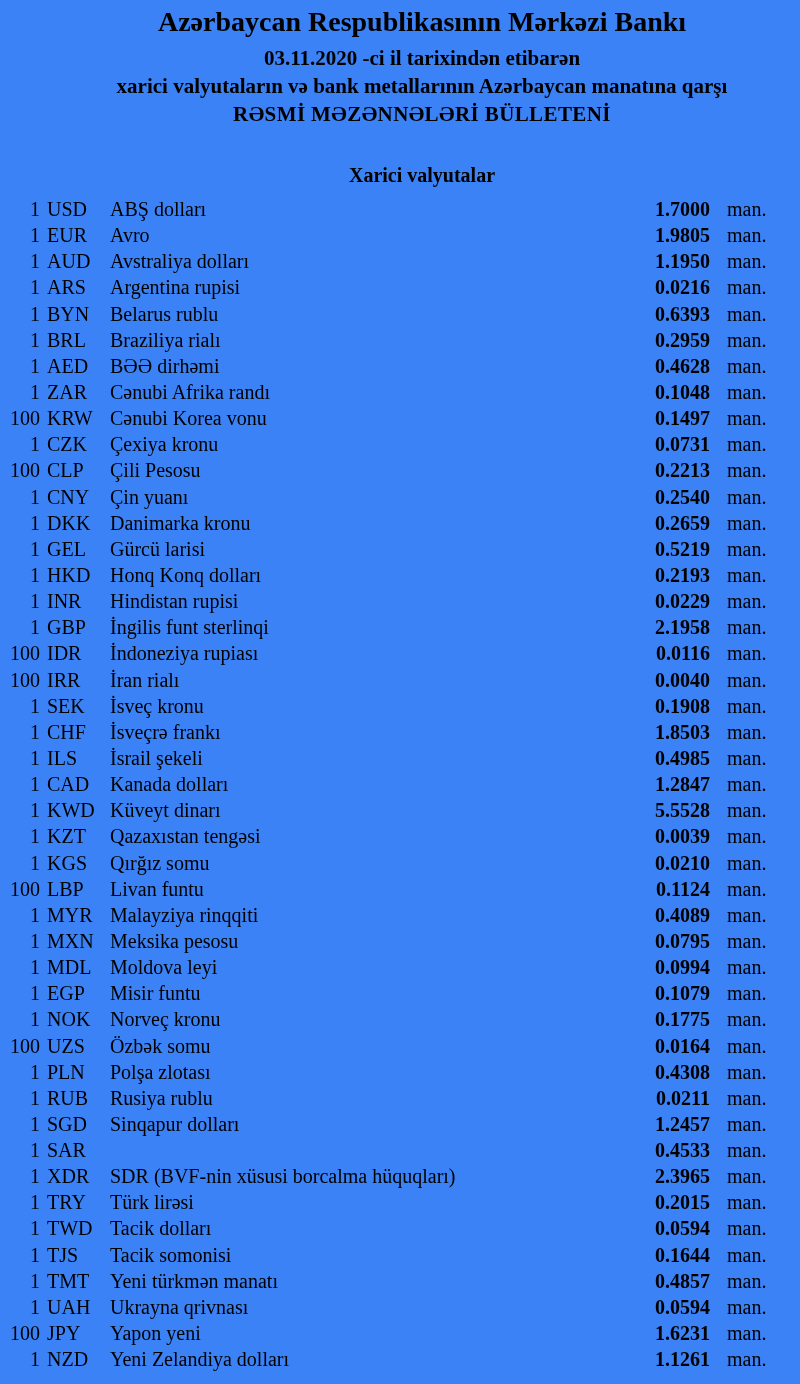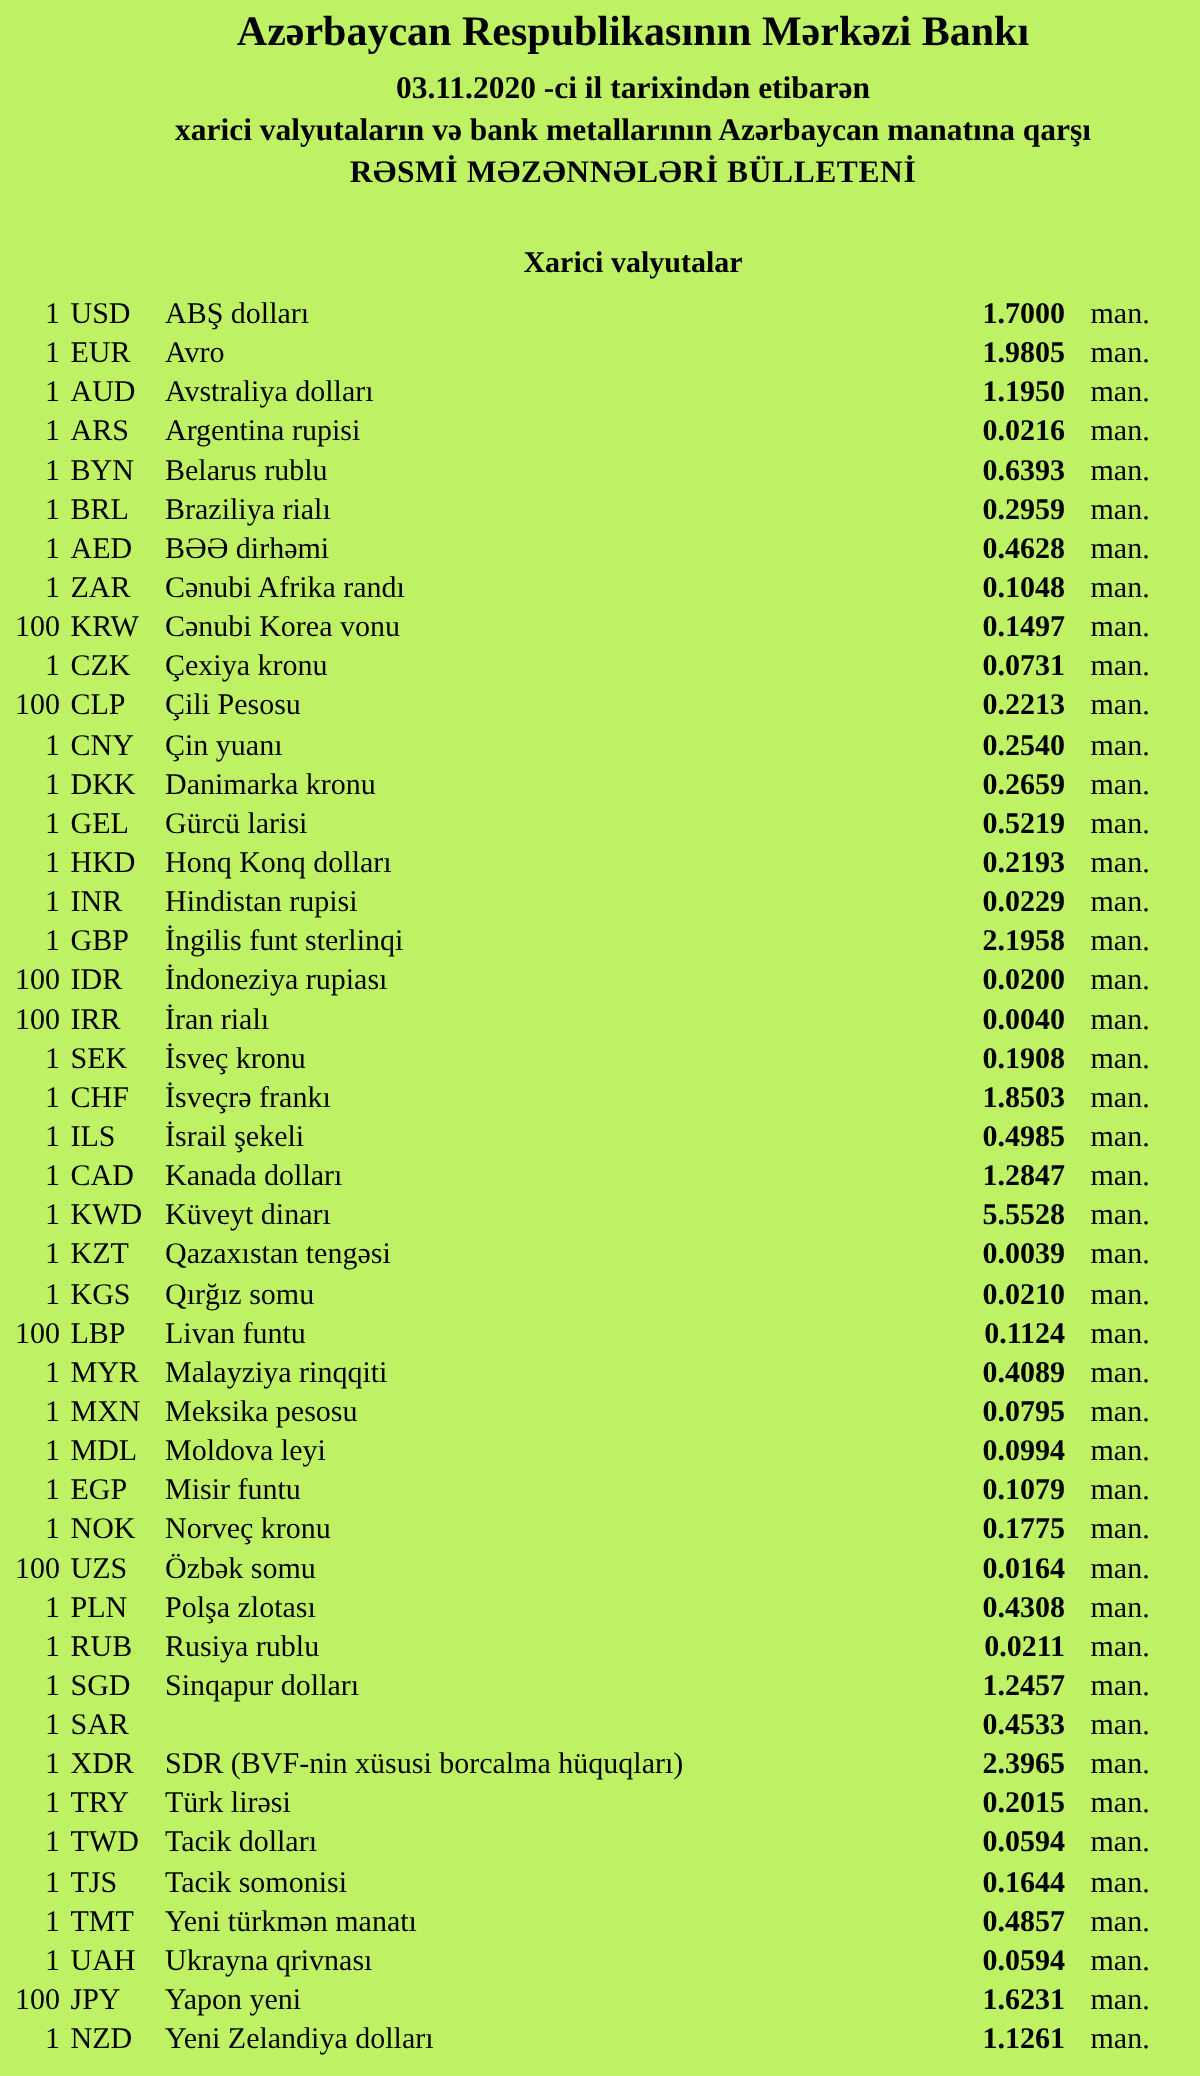--- a/index.html
+++ b/index.html
@@ -5,21 +5,21 @@
   html, body { margin: 0; padding: 0; }
   body {
     width: 800px; height: 1384px;
     background: #ffffff;
     color: #000000;
     font-family: "Liberation Serif", "DejaVu Serif", serif;
   }
   .page {
     position: relative;
     width: 800px; height: 1384px;
-    background: #bef264;
+    background: #3b82f6;
     overflow: hidden;
   }
   .hdr {
     position: absolute;
     left: 40px; width: 764px;
     text-align: center;
     font-weight: bold;
     white-space: nowrap;
   }
   .bank-title   { top: 6px;   font-size: 28px; }
@@ -192,21 +192,21 @@
     <span class="code">GBP</span>
     <span class="cname">İngilis funt sterlinqi</span>
     <span class="rate">2.1958</span>
     <span class="man">man.</span>
   </div>
 
   <div class="row">
     <span class="qty">100</span>
     <span class="code">IDR</span>
     <span class="cname">İndoneziya rupiası</span>
-    <span class="rate">0.0200</span>
+    <span class="rate">0.0116</span>
     <span class="man">man.</span>
   </div>
 
   <div class="row">
     <span class="qty">100</span>
     <span class="code">IRR</span>
     <span class="cname">İran rialı</span>
     <span class="rate">0.0040</span>
     <span class="man">man.</span>
   </div>

